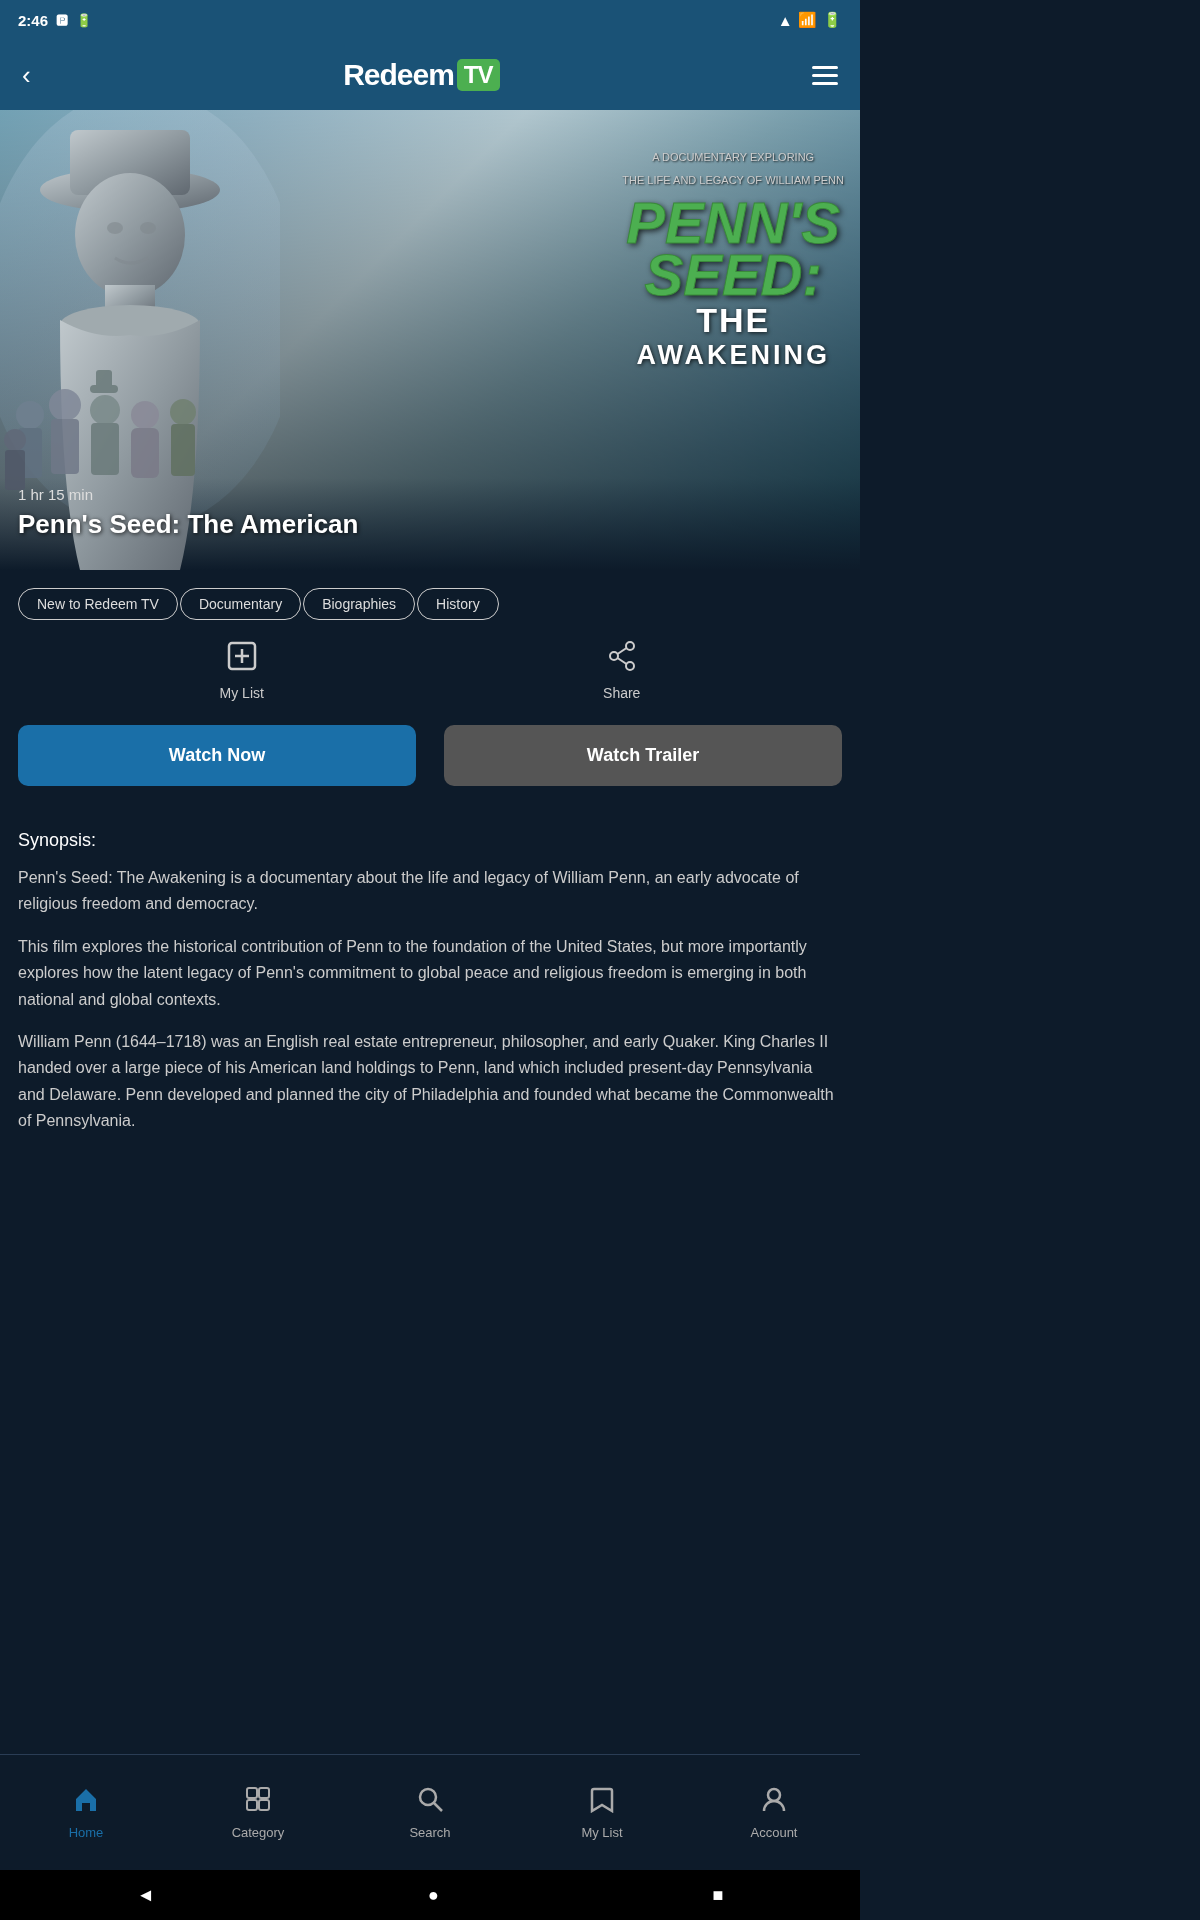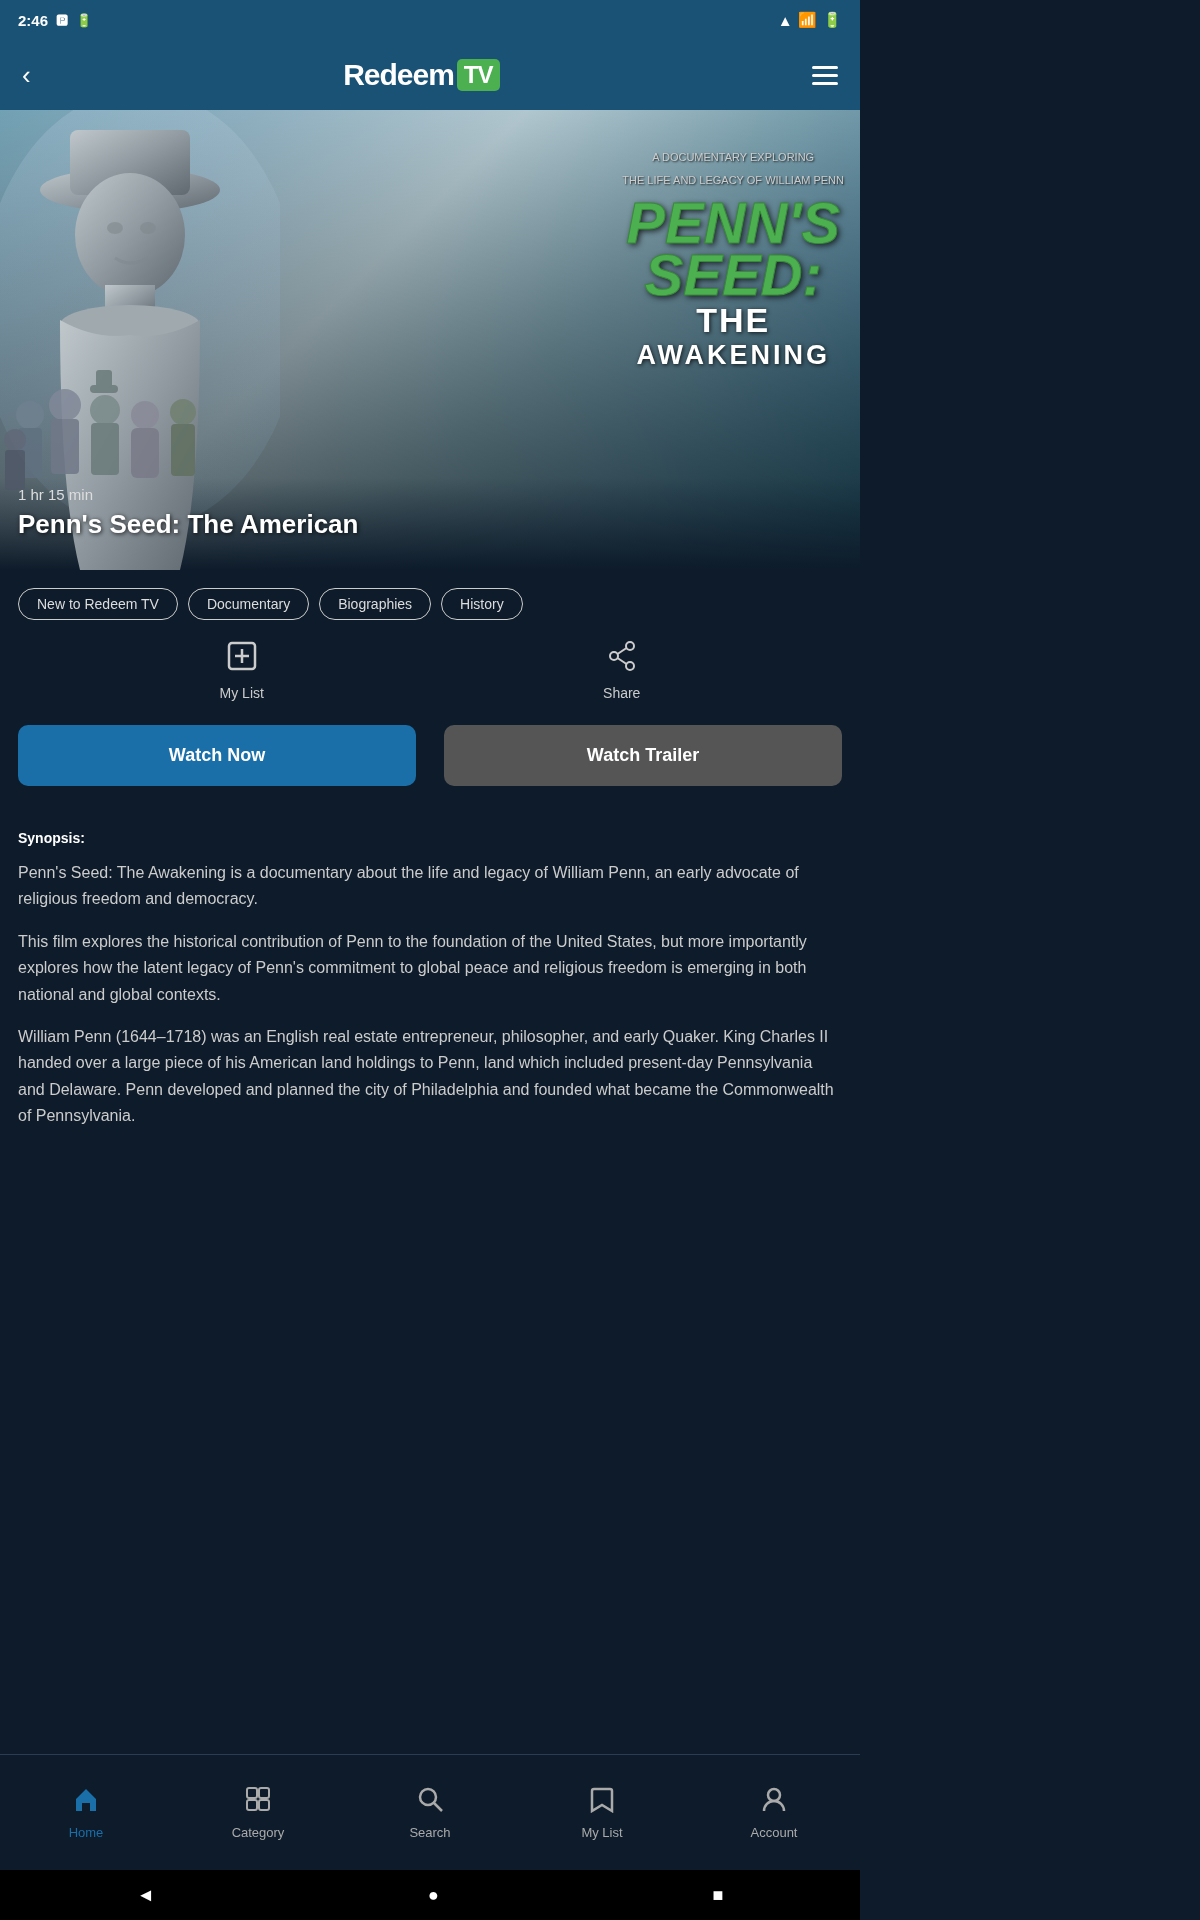--- a/index.html
+++ b/index.html
@@ -158,21 +158,21 @@
       font-weight: 900;
       color: #fff;
       letter-spacing: 3px;
       text-shadow: 1px 1px 4px rgba(0,0,0,0.8);
     }
 
     
     .tags-row {
       display: flex;
       flex-wrap: wrap;
-      gap: 10px;
+      gap: 2px;
       padding: 18px 18px 10px;
     }
     .tag {
       border: 1.5px solid #ccc;
       border-radius: 50px;
       padding: 7px 18px;
       font-size: 14px;
       color: #ddd;
       background: transparent;
       white-space: nowrap;
@@ -229,22 +229,22 @@
       font-weight: 600;
       cursor: pointer;
       text-align: center;
     }
 
     
     .synopsis-section {
       padding: 20px 18px 100px;
     }
     .synopsis-title {
-      font-size: 14px;
-      font-weight: 700;
+      font-size: 18px;
+      font-weight: 400;
       color: #fff;
       margin-bottom: 14px;
     }
     .synopsis-text {
       font-size: 16px;
       color: #ccc;
       line-height: 1.65;
       margin-bottom: 16px;
     }
 

